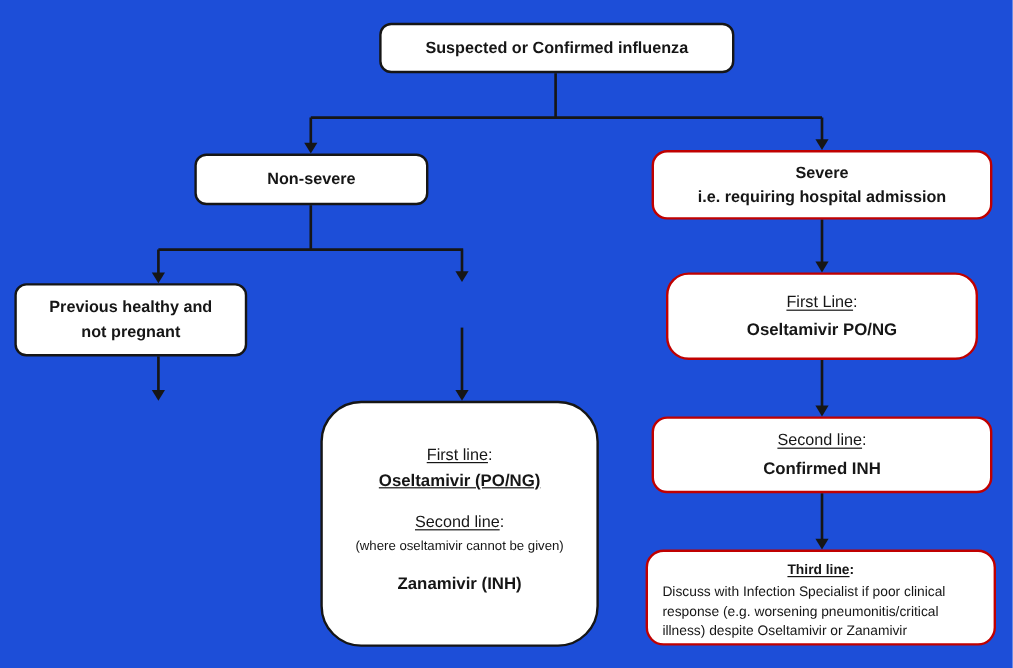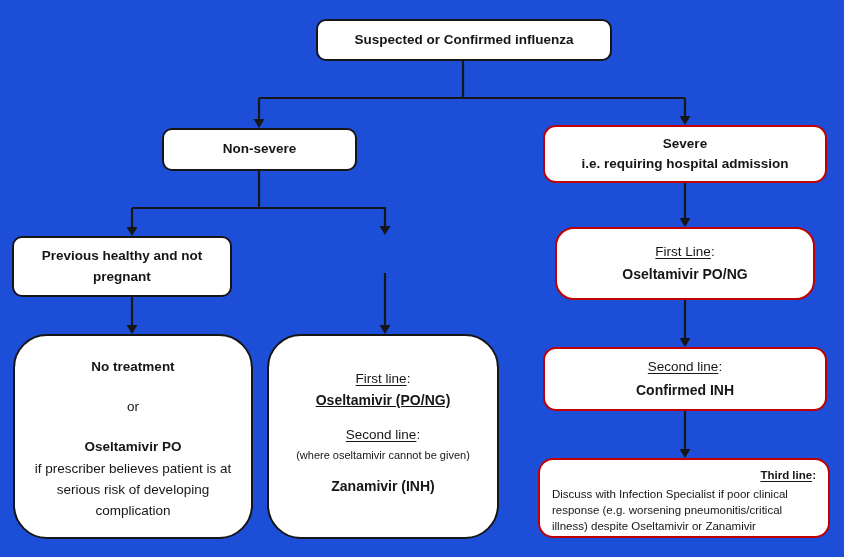--- a/index.html
+++ b/index.html
@@ -14,21 +14,21 @@
     align-items:center;justify-content:center;text-align:center;
     font-size:13.5px;line-height:1.35;
   }
   .red{border-color:#c00000;}
   .bold{font-weight:700;}
   .ul{text-decoration:underline;text-underline-offset:2px;}
 
   #root-node{left:316px;top:19px;width:296px;height:42px;border-radius:10px;}
   #non-severe-node{left:162px;top:128px;width:195px;height:43px;border-radius:10px;}
   #severe-node{left:543px;top:125px;width:284px;height:58px;border-radius:13px;line-height:1.5;}
-  #healthy-node{left:12px;top:236px;width:220px;height:61px;border-radius:10px;line-height:1.5;padding:0 18px;}
+  #healthy-node{left:12px;top:236px;width:194px;height:61px;border-radius:10px;line-height:1.5;padding:0 18px;}
   #at-risk-node{left:290px;top:235px;width:190px;height:38px;border-radius:9px;}
 
   #healthy-tx-node{left:13px;top:334px;width:240px;height:205px;border-radius:34px;
     justify-content:flex-start;padding:22px 14px 0 14px;}
   #healthy-tx-node .conj{margin-top:22px;}
   #healthy-tx-node .opt2{margin-top:22px;}
   #healthy-tx-node .detail{margin-top:1px;line-height:21px;width:208px;}
 
   #at-risk-tx-node{left:267px;top:334px;width:232px;height:205px;border-radius:34px;
     justify-content:flex-start;padding:34px 10px 0 10px;}
@@ -36,21 +36,21 @@
   #at-risk-tx-node .line2-label{margin-top:16px;}
   #at-risk-tx-node .note{margin-top:4px;font-size:11px;}
   #at-risk-tx-node .drug2{margin-top:14px;font-size:14px;}
 
   #severe-first-node{left:555px;top:227px;width:260px;height:73px;border-radius:19px;}
   #severe-first-node .drug{margin-top:4px;font-size:14px;}
   #severe-second-node{left:543px;top:347px;width:284px;height:64px;border-radius:13px;}
   #severe-second-node .drug{margin-top:4px;font-size:14px;}
 
   #severe-third-node{left:538px;top:458px;width:292px;height:80px;border-radius:15px;
-    align-items:flex-end;justify-content:flex-start;text-align:left;
+    align-items:center;justify-content:flex-start;text-align:left;
     padding:8px 12px;font-size:11.5px;}
   #severe-third-node .body{margin-top:2px;line-height:16px;}
 </style>
 </head>
 <body>
 
 <div id="canvas">
 
   <svg id="connectors" width="844" height="557" viewBox="0 0 844 557" aria-hidden="true">
     <g stroke="#161616" stroke-width="2.2" fill="none">
@@ -84,26 +84,20 @@
   <div id="severe-node" class="node red">
     <div class="bold">Severe</div>
     <div class="bold">i.e. requiring hospital admission</div>
   </div>
 
   <div id="healthy-node" class="node">
     <div class="bold">Previous healthy and not pregnant</div>
   </div>
 
 
-  <div id="healthy-tx-node" class="node">
-    <div class="bold opt1">No treatment</div>
-    <div class="conj">or</div>
-    <div class="bold opt2">Oseltamivir PO</div>
-    <div class="detail">if prescriber believes patient is at serious risk of developing complication</div>
-  </div>
 
   <div id="at-risk-tx-node" class="node">
     <div>
       <span class="ul">First line</span><span>:</span>
     </div>
     <div class="bold drug1">Oseltamivir (PO/NG)</div>
     <div class="line2-label">
       <span class="ul">Second line</span><span>:</span>
     </div>
     <div class="note">(where oseltamivir cannot be given)</div>

